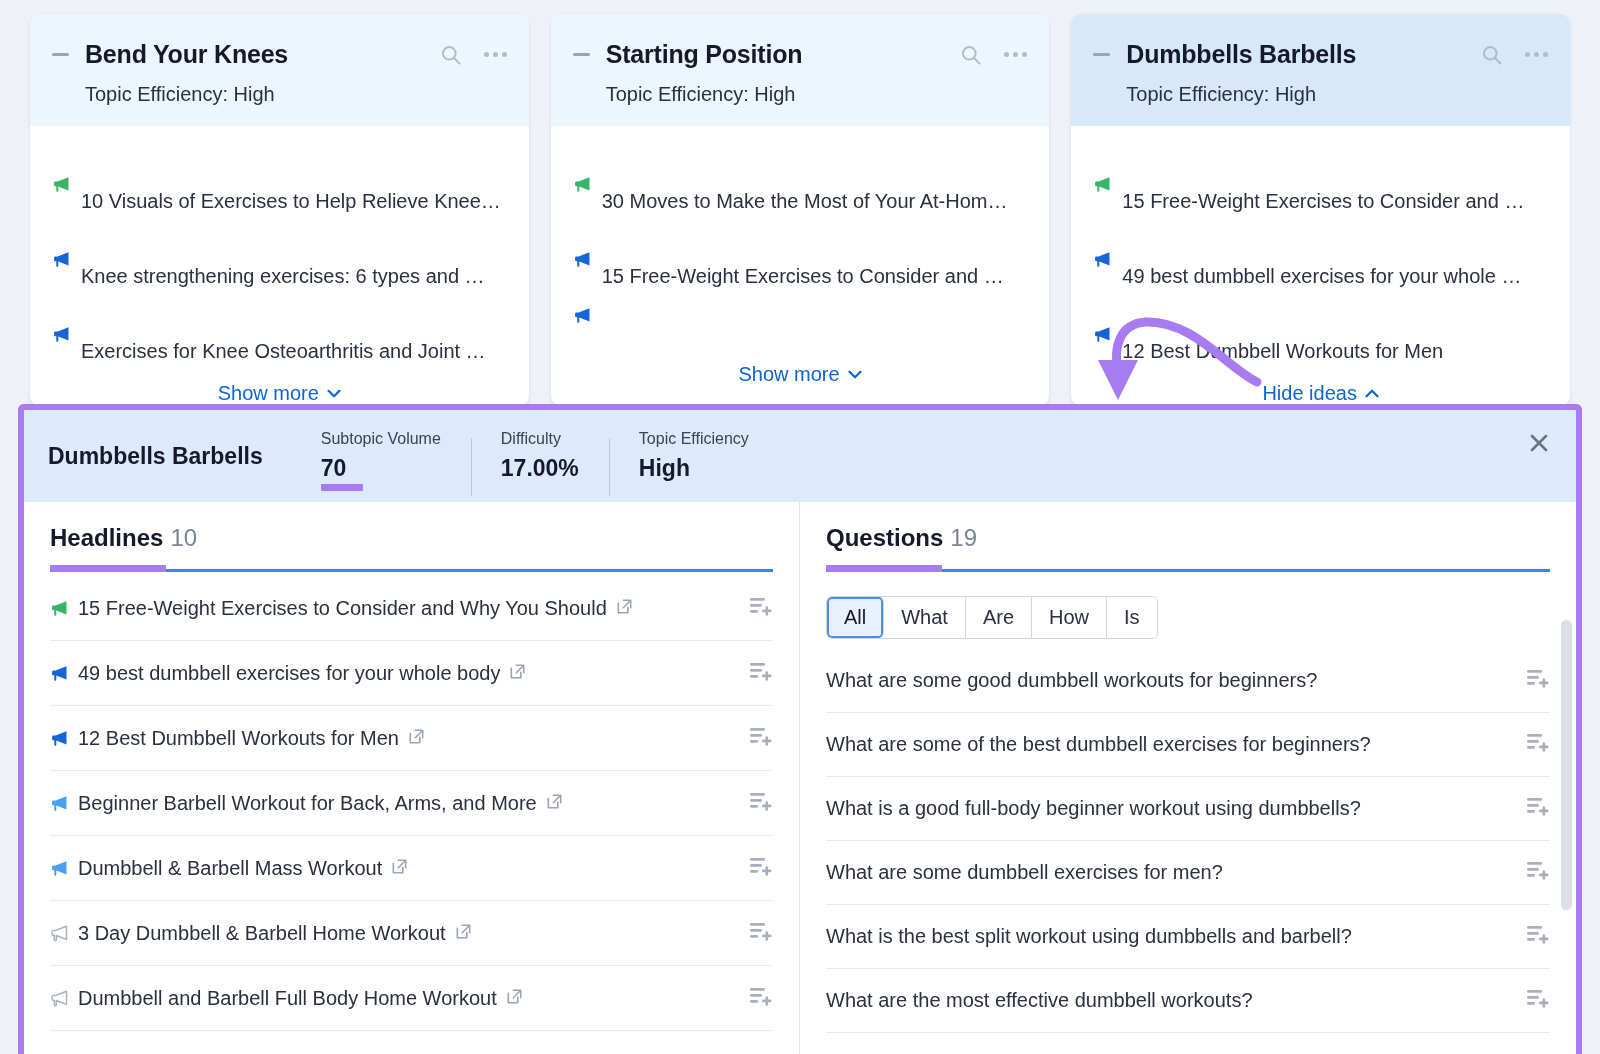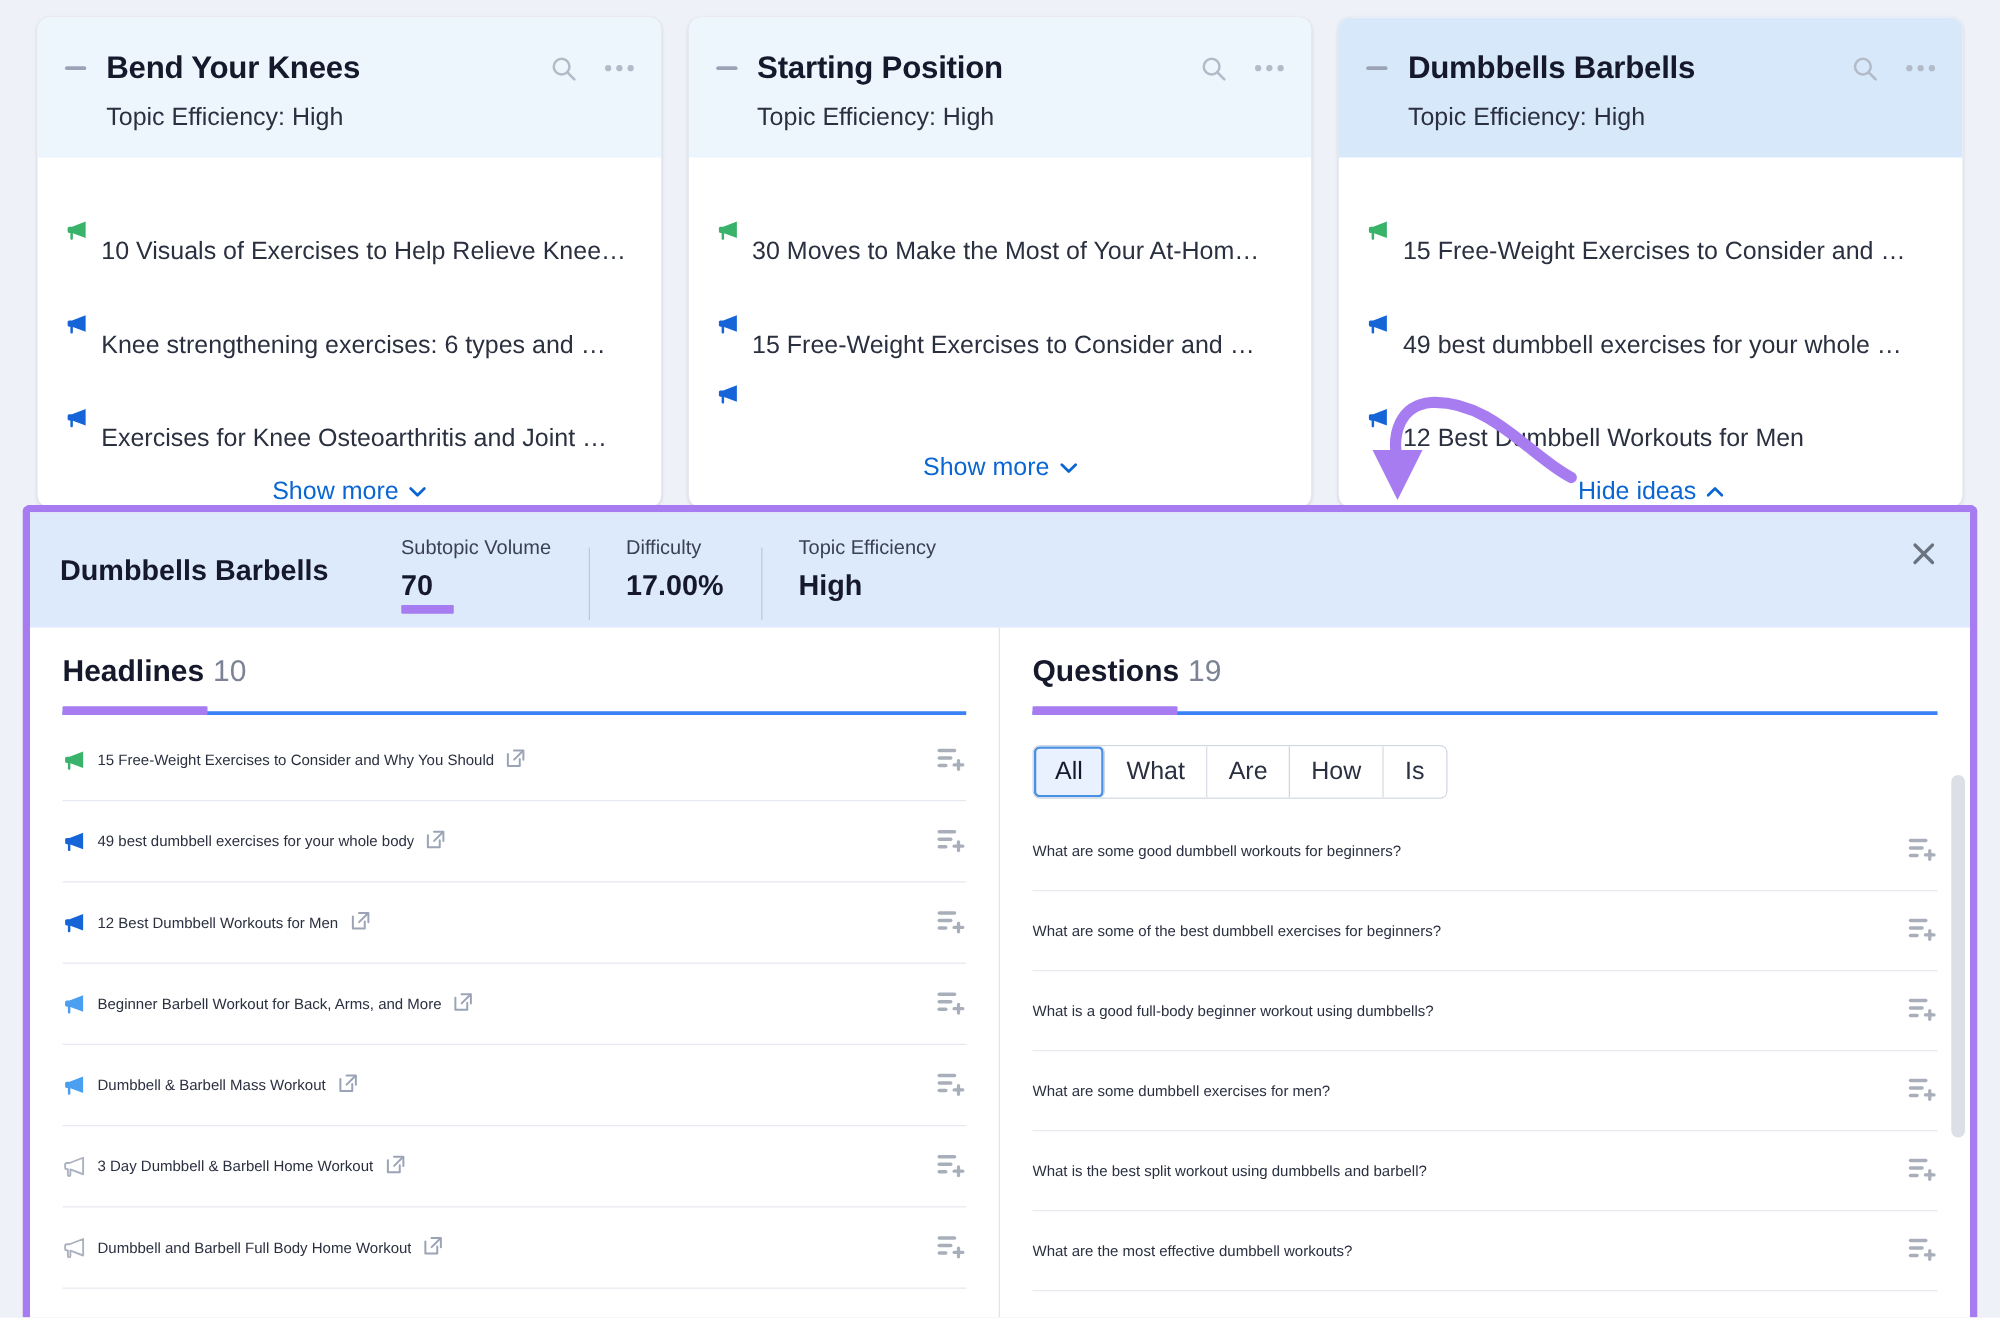--- a/index.html
+++ b/index.html
@@ -115,21 +115,21 @@
   .sec-head .count { font-size: 24px; color: #7b8394; font-weight: normal; margin-left: 7px; }
   .sec-head::after {
     content: ""; position: absolute; left: 0; bottom: -3px;
     width: 116px; height: 7px; background: #a77cf0; border-radius: 1px;
   }
 
   .list { margin-top: 4px; }
   .row {
     display: flex; align-items: center;
     height: 65px; border-bottom: 1px solid #e6e9ef;
-    font-size: 12px; color: #2b3040; white-space: nowrap; text-align: center;
+    font-size: 20px; color: #2b3040; white-space: nowrap; text-align: center;
   }
   .row .mega { flex: 0 0 auto; margin-right: 9px; }
   .row .label { overflow: hidden; text-overflow: ellipsis; }
   .ext-link { margin-left: 9px; flex: 0 0 auto; display: inline-block; vertical-align: -2px; cursor: pointer; }
   .add-list { margin-left: auto; flex: 0 0 auto; padding-left: 16px; cursor: pointer; }
 
   
   .pills {
     display: inline-flex; margin: 24px 0 6px 0;
     border: 1px solid #cfd6e0; border-radius: 6px; overflow: hidden;

